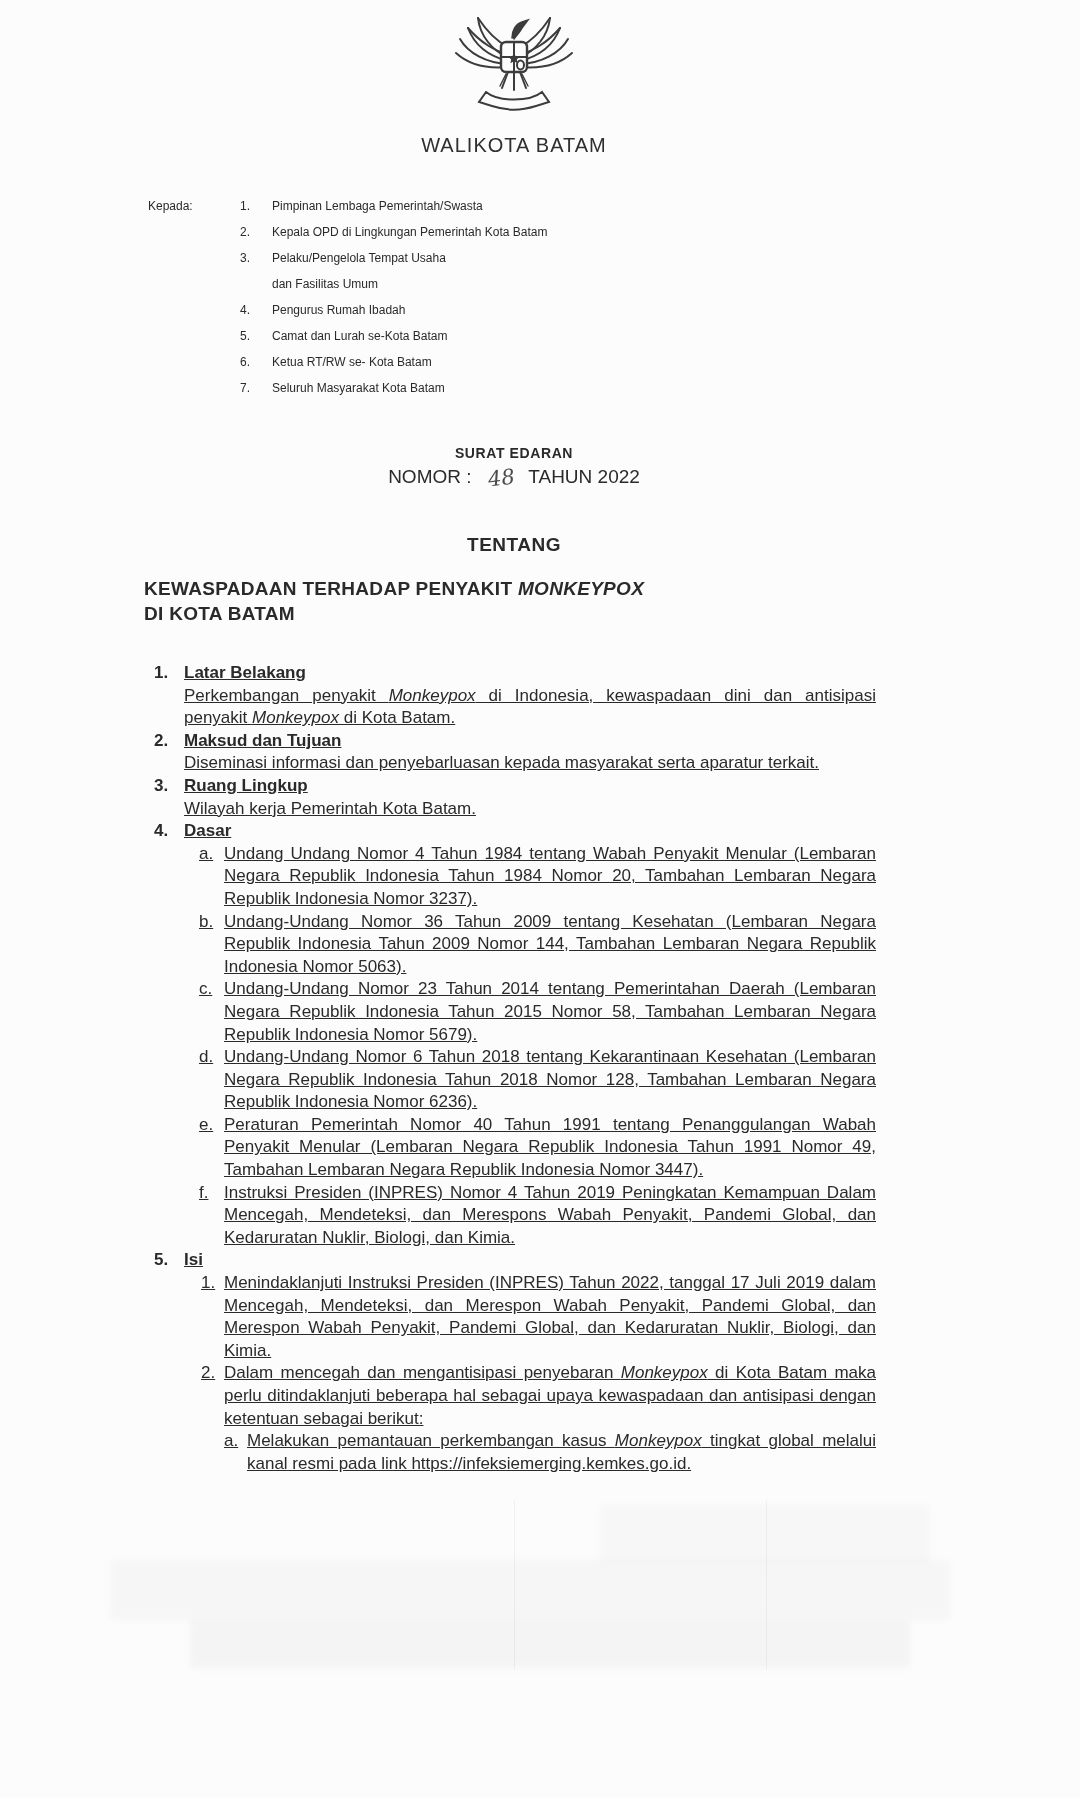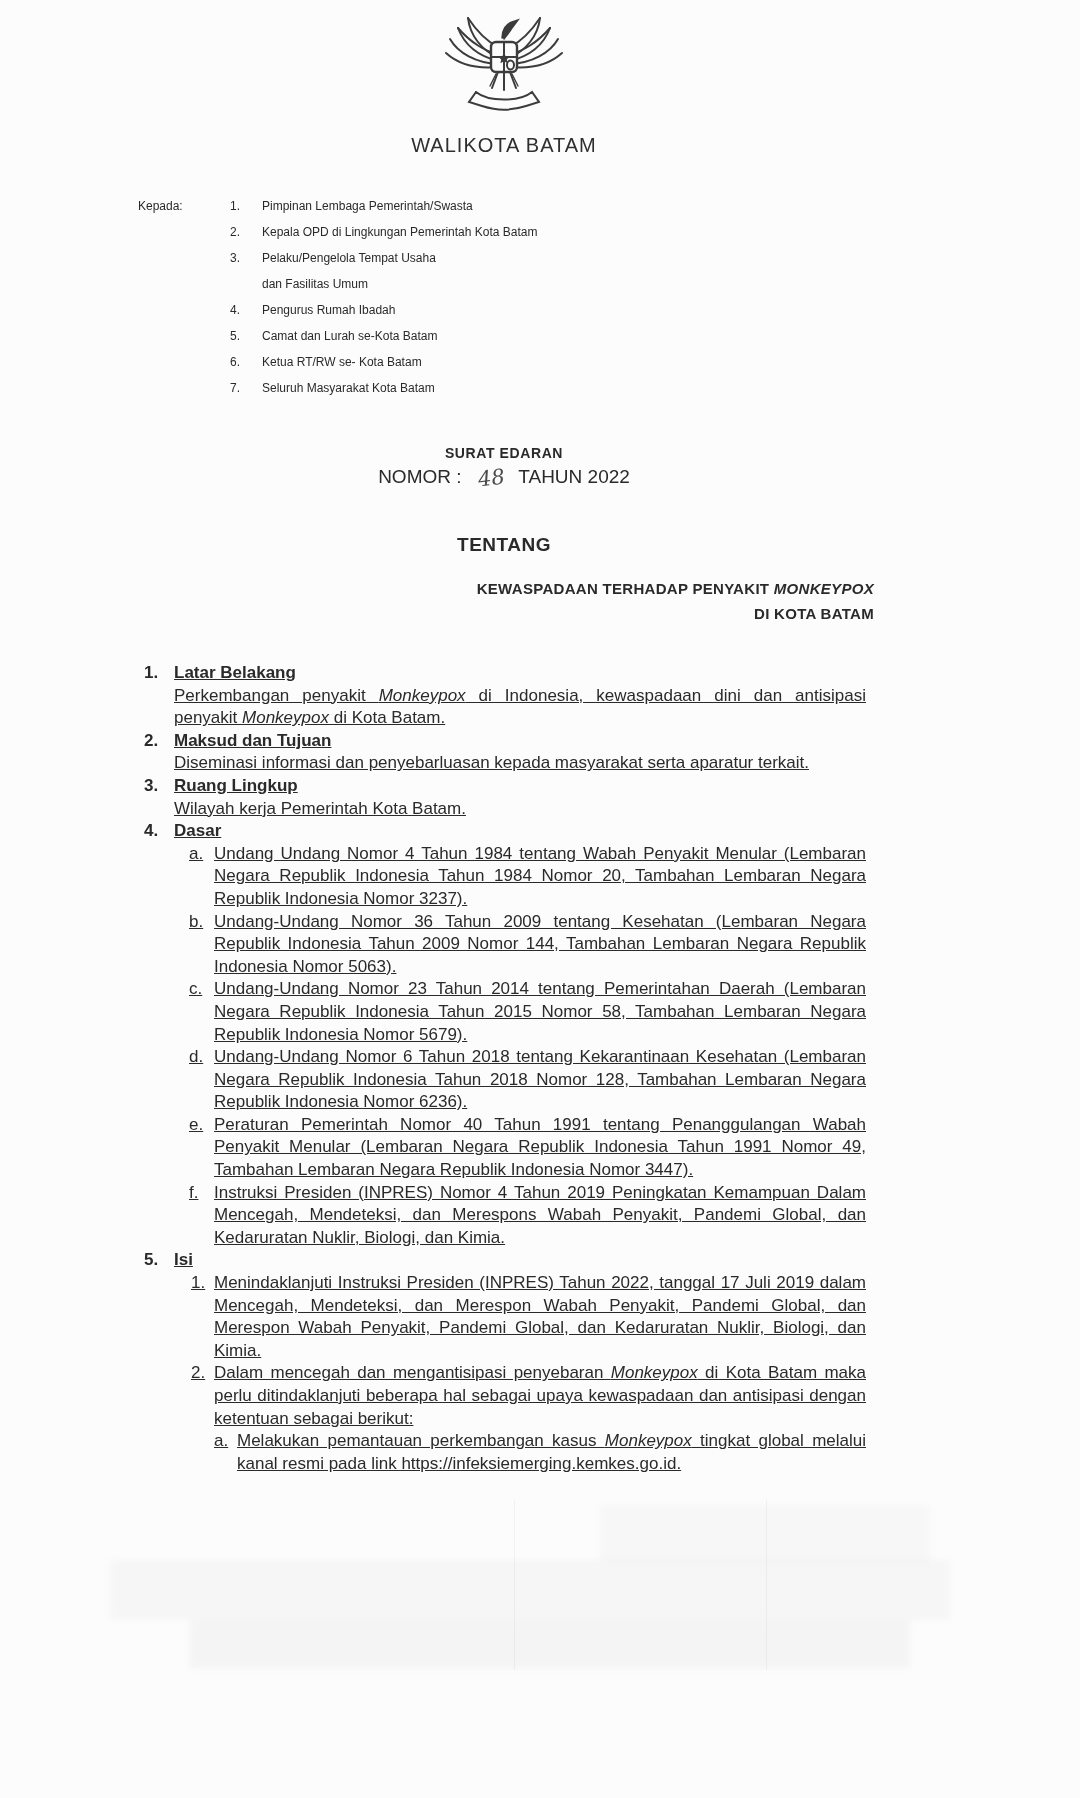--- a/index.html
+++ b/index.html
@@ -5,21 +5,21 @@
   html,body{margin:0;padding:0;}
   body{background:#e8e8e8;}
   .page{
     position:relative;
     width:1080px;height:1798px;
     background:#fcfcfc;
     color:#2a2a2a;
     font-family:"Liberation Sans", sans-serif;
     overflow:hidden;
   }
-  .doc{position:absolute;left:134px;top:0;width:740px;}
+  .doc{position:absolute;left:144px;top:0;width:740px;}
   
   .emblem{display:block;margin:8px auto 0;}
   .letterhead{
     text-align:center;font-size:20px;letter-spacing:1px;
     margin-top:22px;color:#2f2f2f;
   }
   
   .recipients{display:flex;margin-top:36px;font-size:12px;line-height:26px;}
   .kepada{width:92px;padding-left:4px;flex:0 0 auto;}
   .r-list{list-style:none;margin:0;padding:0 0 0 0;}
@@ -30,21 +30,21 @@
   .subject{margin-top:44px;text-align:center;}
   .doc-title{font-size:14px;font-weight:bold;letter-spacing:.6px;}
   .nomor-line{font-size:19px;margin-top:3px;}
   .handwritten{
     font-family:"DejaVu Serif", serif;
     font-style:italic;font-size:21px;color:#4b4b4b;
     display:inline-block;transform:rotate(-7deg);
     margin:0 14px 0 16px;position:relative;top:2px;
   }
   .tentang{margin-top:46px;text-align:center;font-size:19px;font-weight:bold;letter-spacing:.5px;}
-  .about{margin-top:20px;text-align:right;font-size:15px;font-weight:bold;line-height:25px;letter-spacing:.3px;}
+  .about{margin-top:20px;text-align:left;font-size:19px;font-weight:bold;line-height:25px;letter-spacing:.3px;}
   .it{font-style:italic;}
   
   .sections{margin-top:36px;font-size:17px;line-height:22.6px;}
   .main-item{display:flex;}
   .m-num{width:30px;padding-left:10px;flex:0 0 auto;font-weight:bold;}
   .m-content{width:692px;text-decoration:underline;}
   .m-title{font-weight:bold;}
   .para{text-align:justify;}
   .sub-item{display:flex;}
   .s-num{width:25px;margin-left:15px;flex:0 0 auto;}

